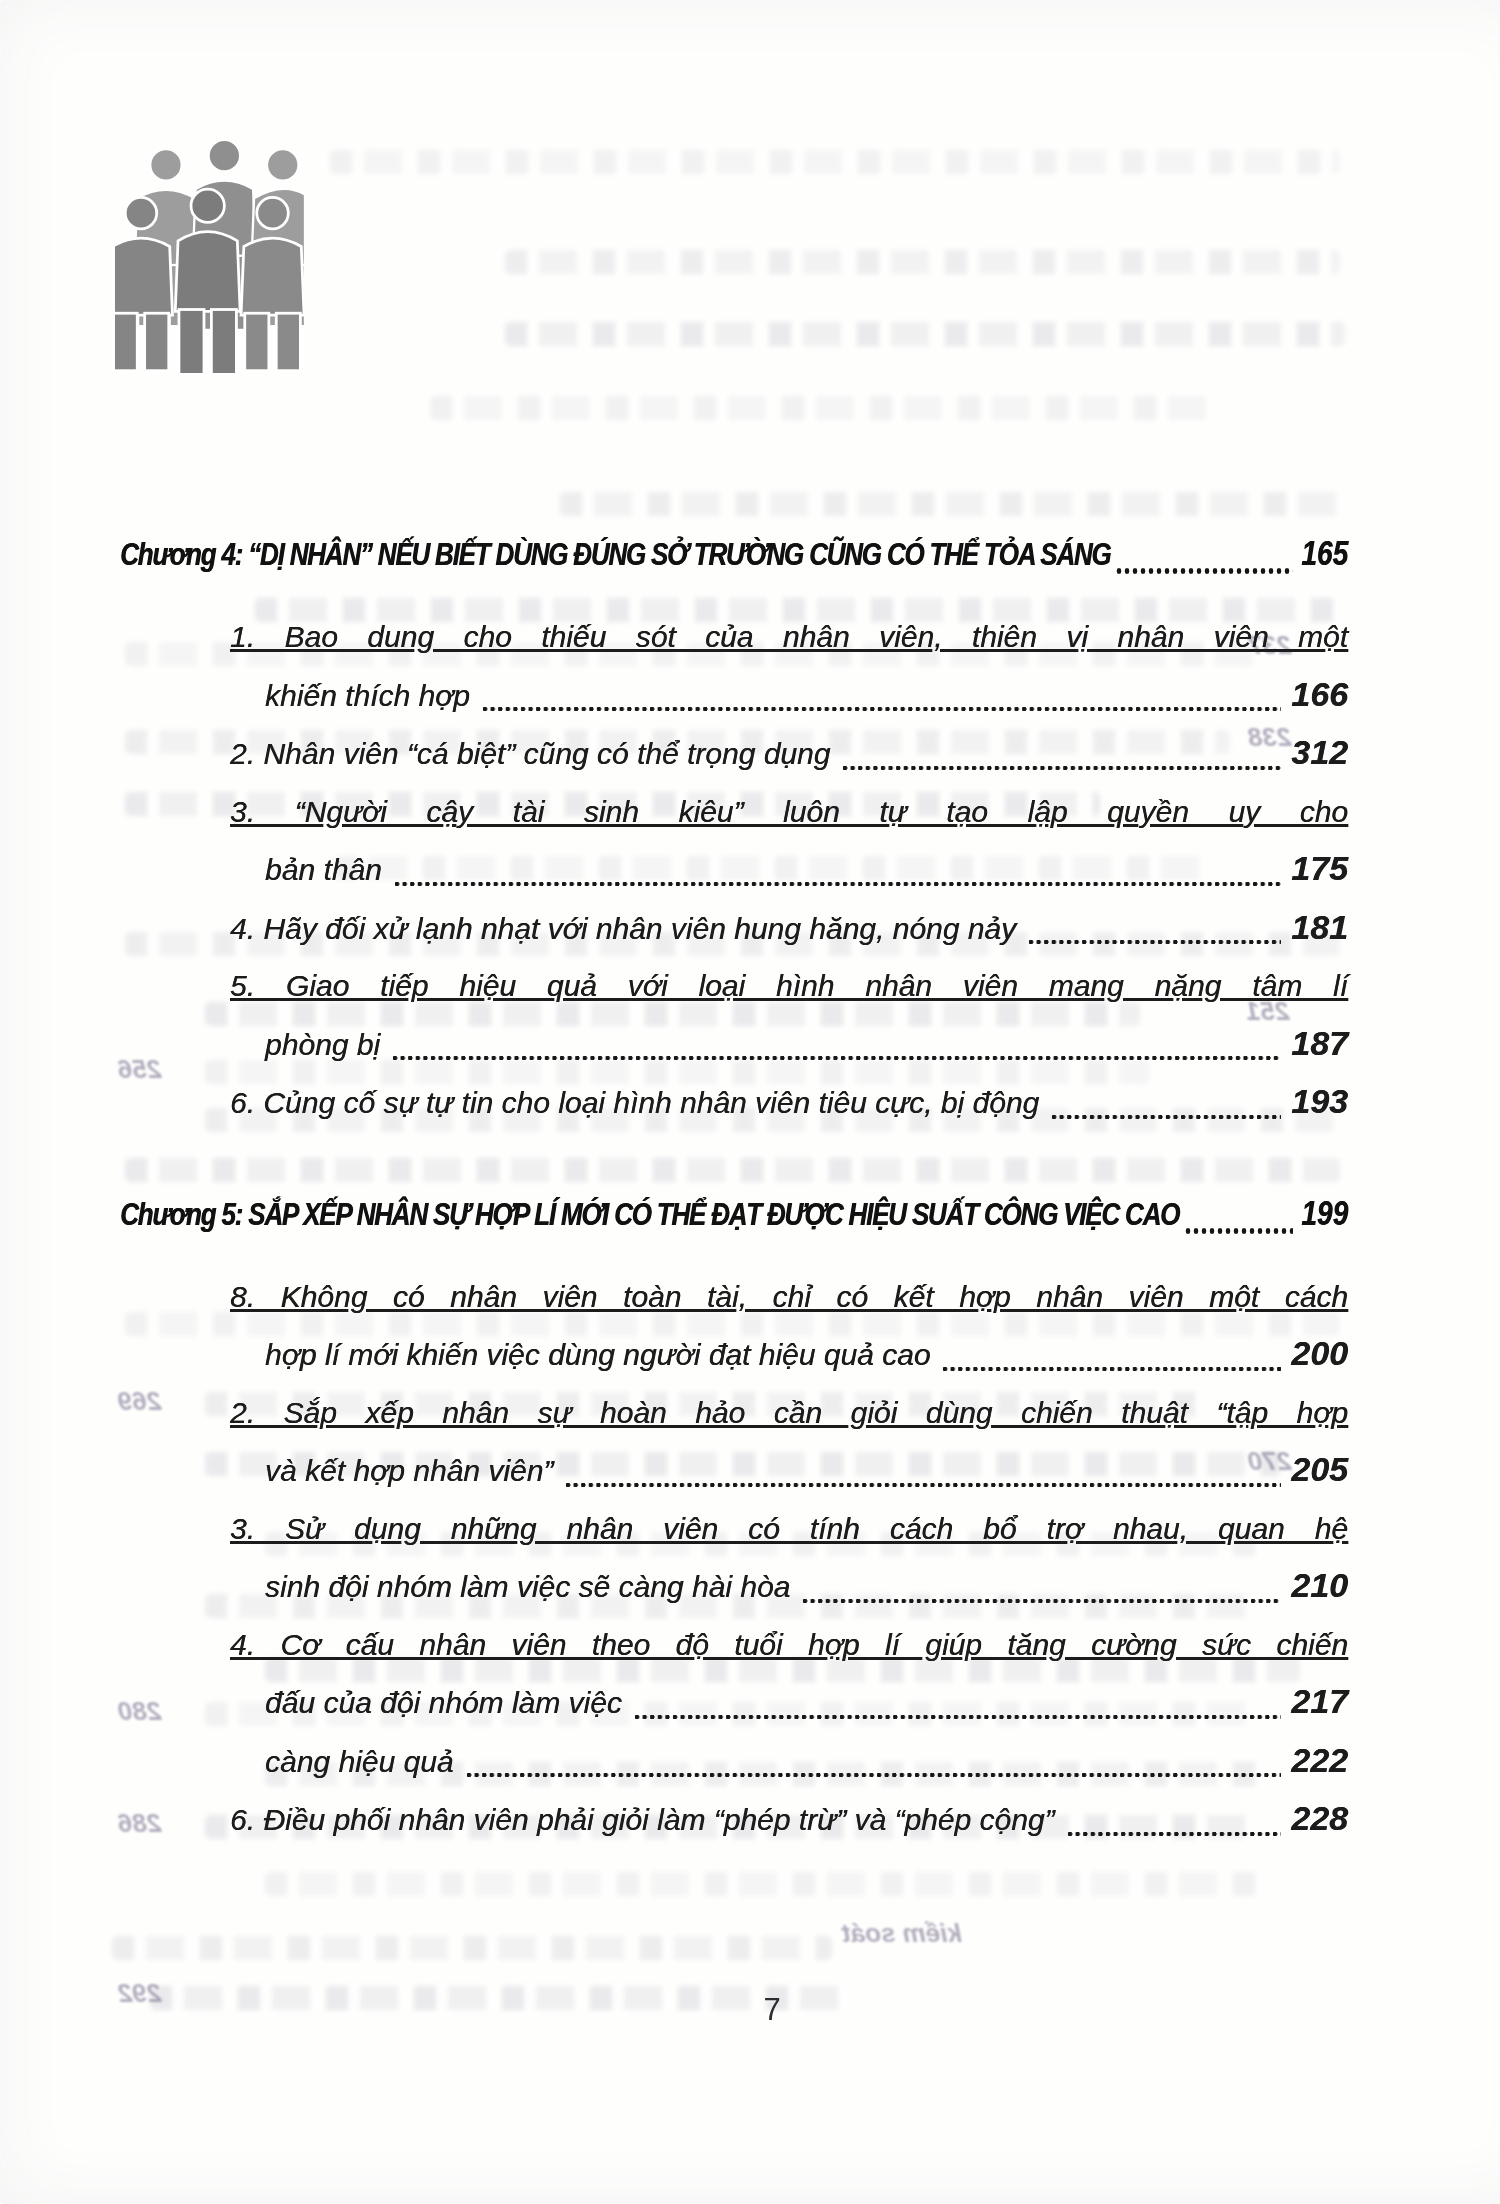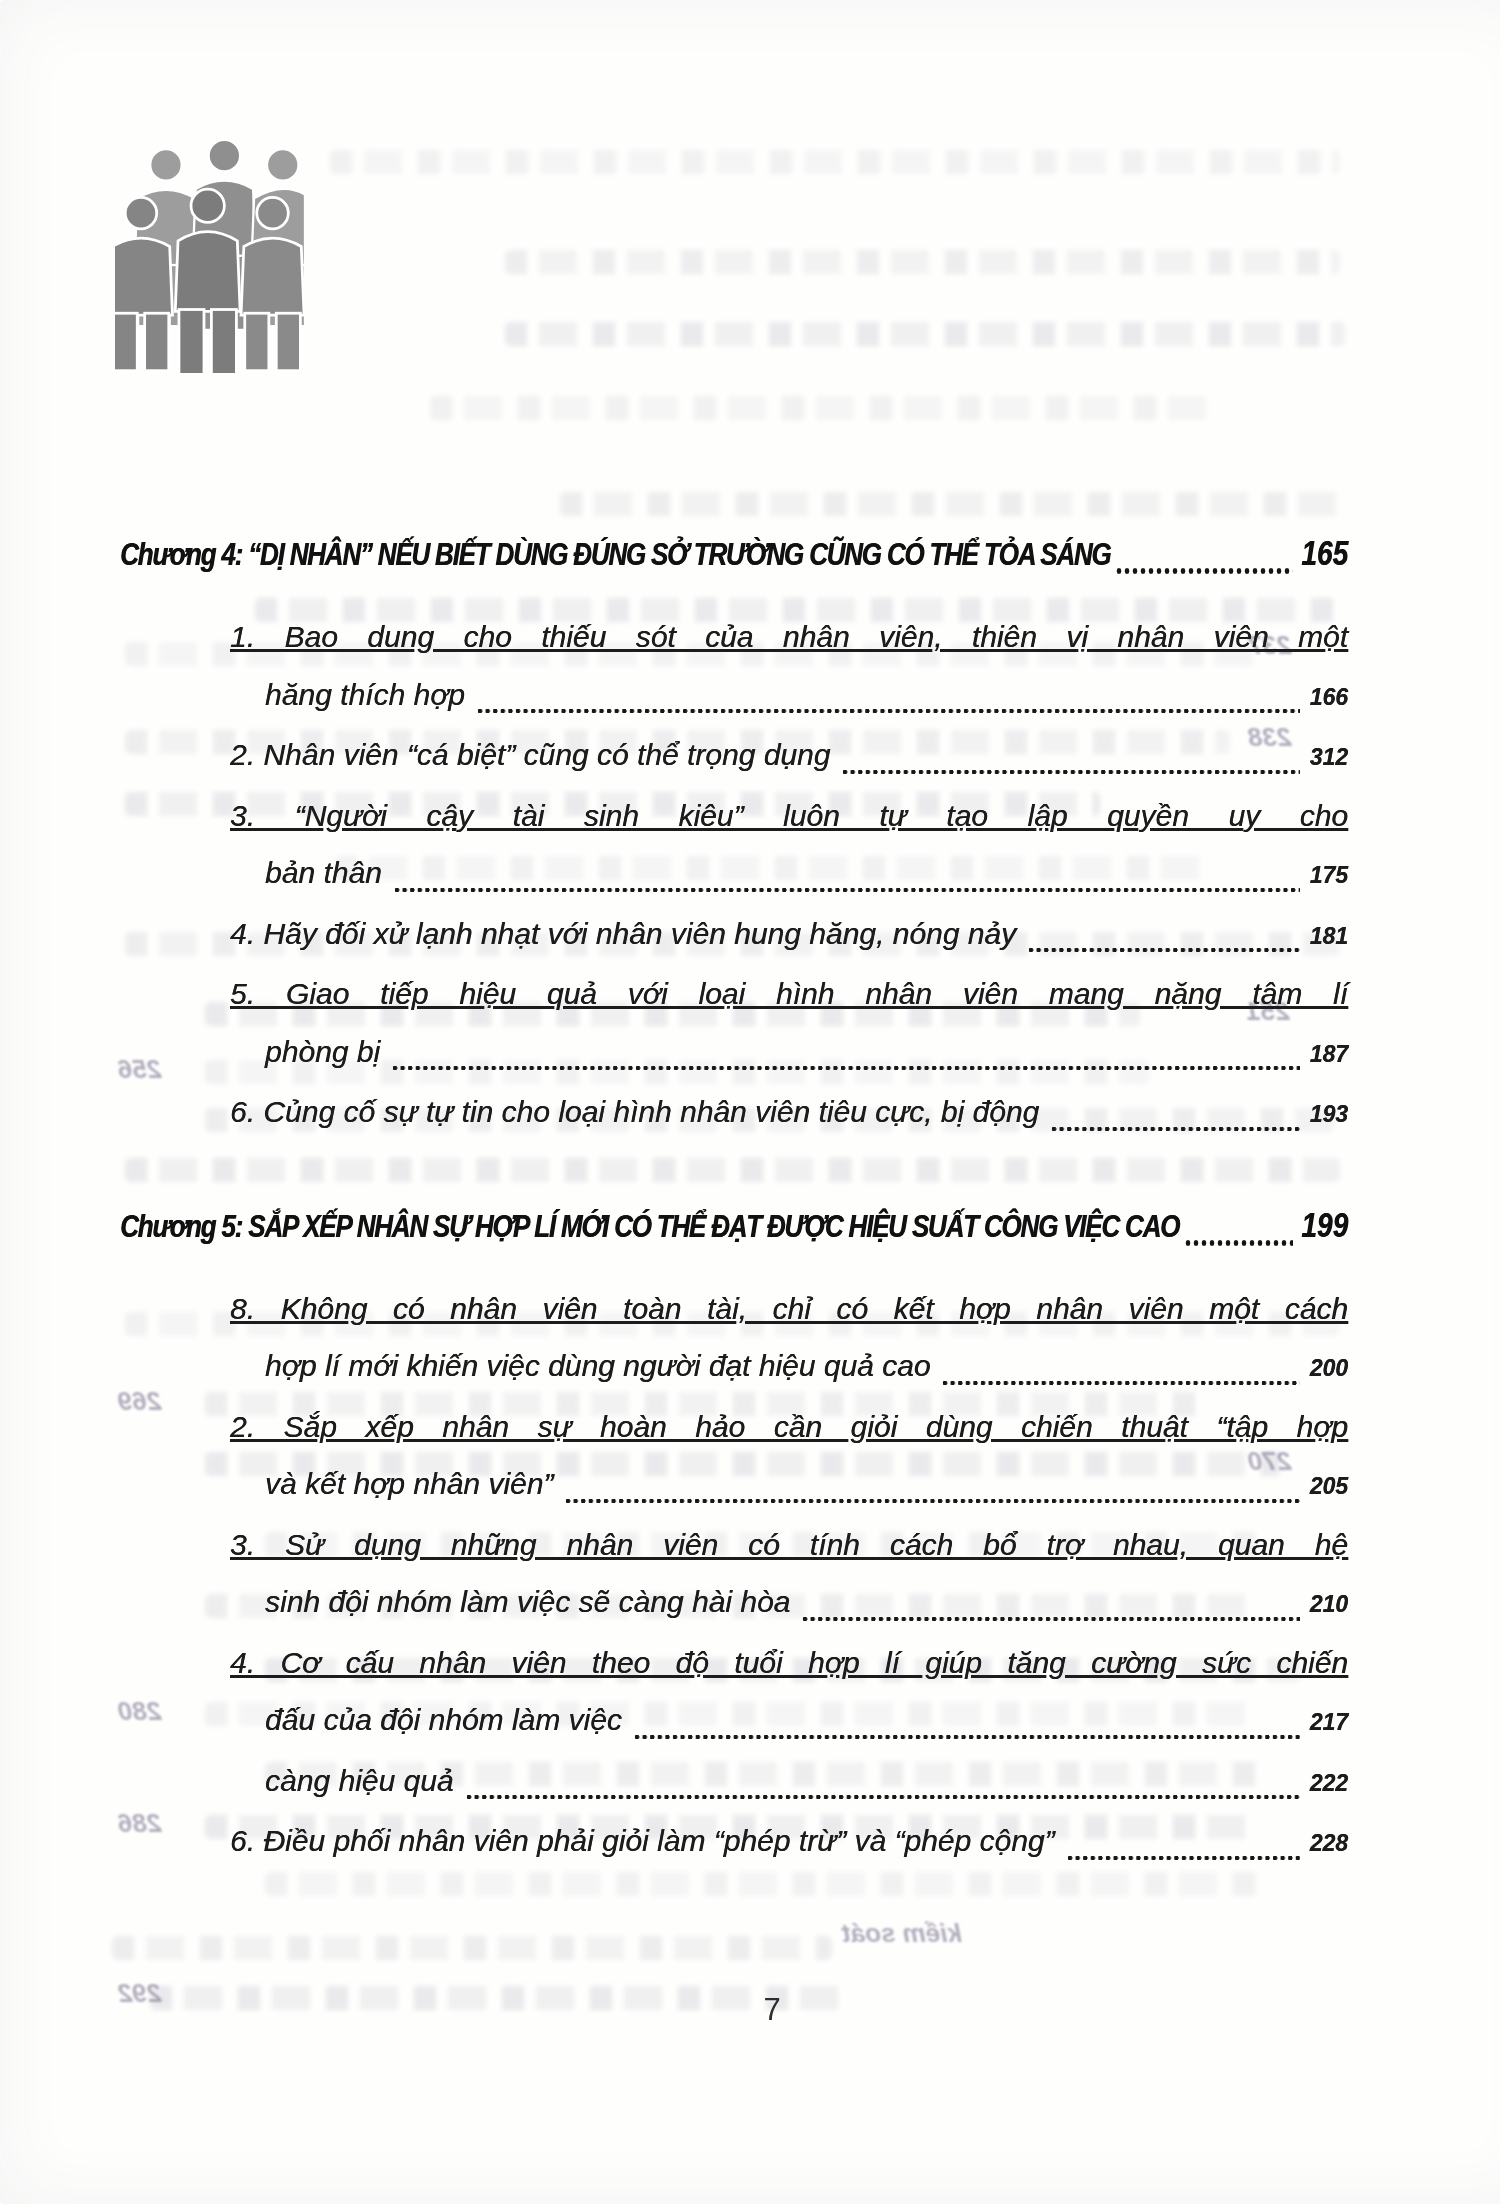--- a/index.html
+++ b/index.html
@@ -46,21 +46,21 @@
     text-shadow:.35px 0 0 currentColor;
   }
   .jl{text-align:justify;text-align-last:justify;text-decoration:underline;}
   .end{display:flex;align-items:baseline;}
   .cont{margin-left:35px;}
   .end-text{flex:0 1 auto;white-space:nowrap;}
   .leader{flex:1 1 auto;min-width:24px;height:6px;align-self:flex-end;
     margin:0 10px 12px 12px;
     background-image:radial-gradient(circle at 3px 3px,#161616 2.1px,rgba(0,0,0,0) 2.5px);
     background-size:7.6px 6px;background-repeat:repeat-x;}
-  .item-page{font-weight:700;font-style:italic;font-size:23px;}
+  .item-page{font-weight:700;font-style:italic;font-size:34px;}
   
   .footer{position:absolute;left:0;right:0;top:1992px;text-align:center;
     font-size:31px;color:#2e2e2e;z-index:2;}
 </style>
 </head>
 <body>
 
 <div class="page">
 
   <div class="ghost-layer" id="ghosts">
@@ -146,21 +146,21 @@
 
   <div class="toc" id="toc">
       <div class="chapter-heading">
         <span class="ch-label">Chương 4: “DỊ NHÂN” NẾU BIẾT DÙNG ĐÚNG SỞ TRƯỜNG CŨNG CÓ THỂ TỎA SÁNG</span>
         <div class="hleader"></div>
         <span class="ch-page">165</span>
       </div>
       <div class="toc-item">
         <div class="toc-line jl">1. Bao dung cho thiếu sót của nhân viên, thiên vị nhân viên một</div>
         <div class="toc-line end cont">
-          <span class="end-text">hăng thích hợp</span>
+          <span class="end-text">khiến thích hợp</span>
           <div class="leader"></div>
           <span class="item-page">166</span>
         </div>
       </div>
       <div class="toc-item">
         <div class="toc-line end">
           <span class="end-text">2. Nhân viên “cá biệt” cũng có thể trọng dụng</span>
           <div class="leader"></div>
           <span class="item-page">312</span>
         </div>

